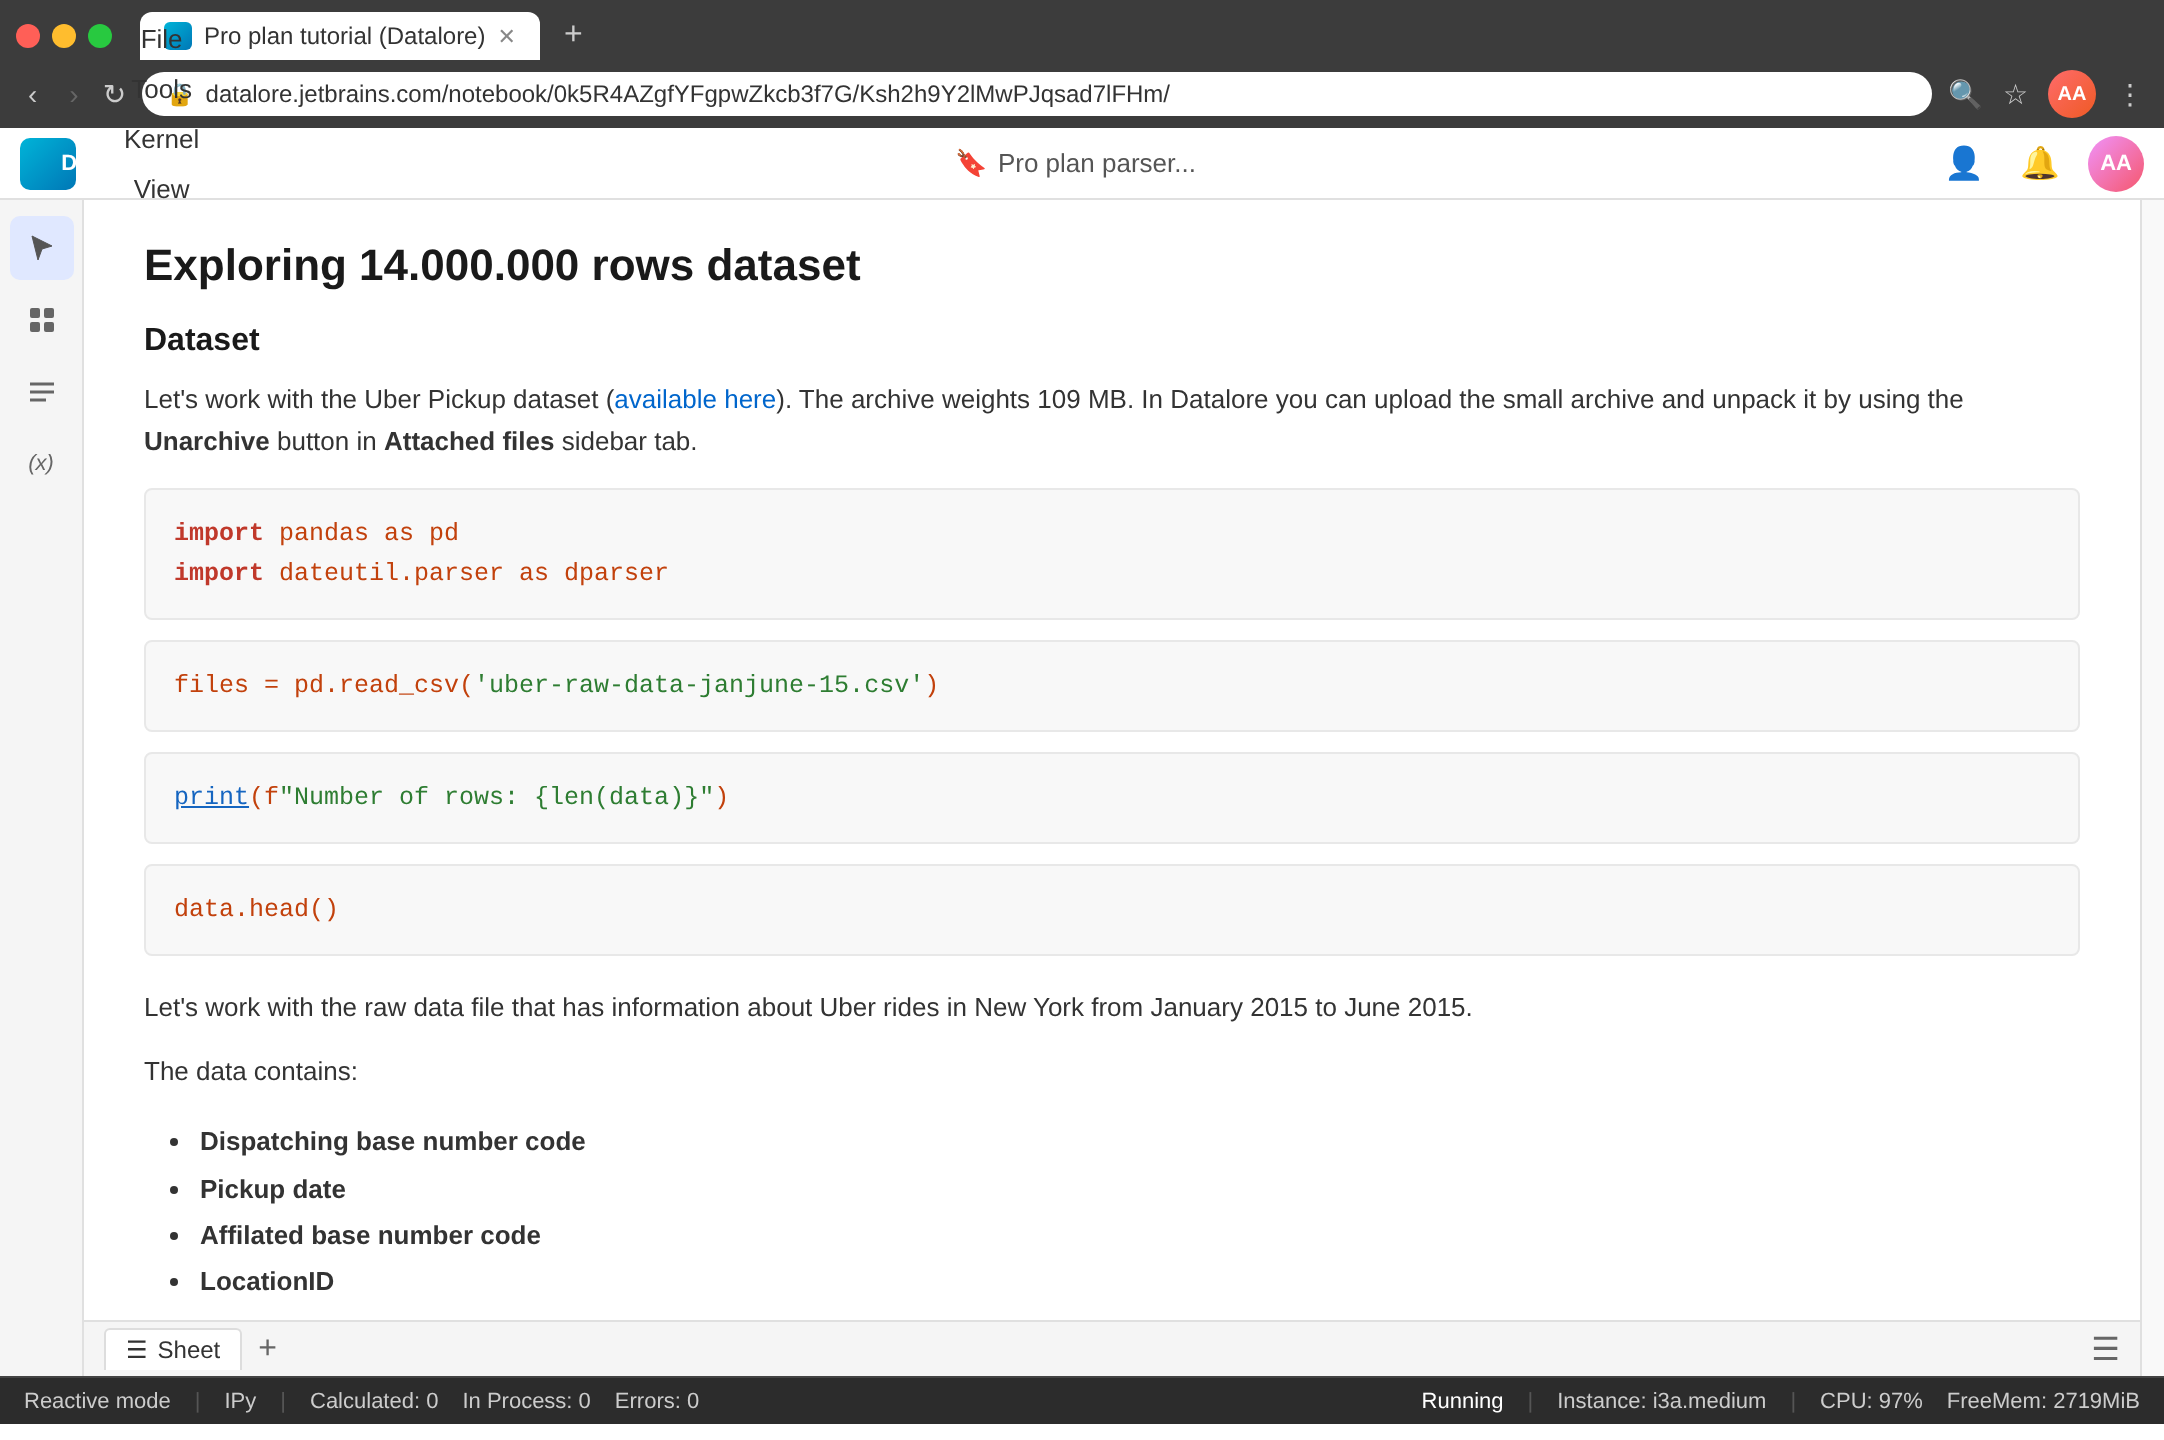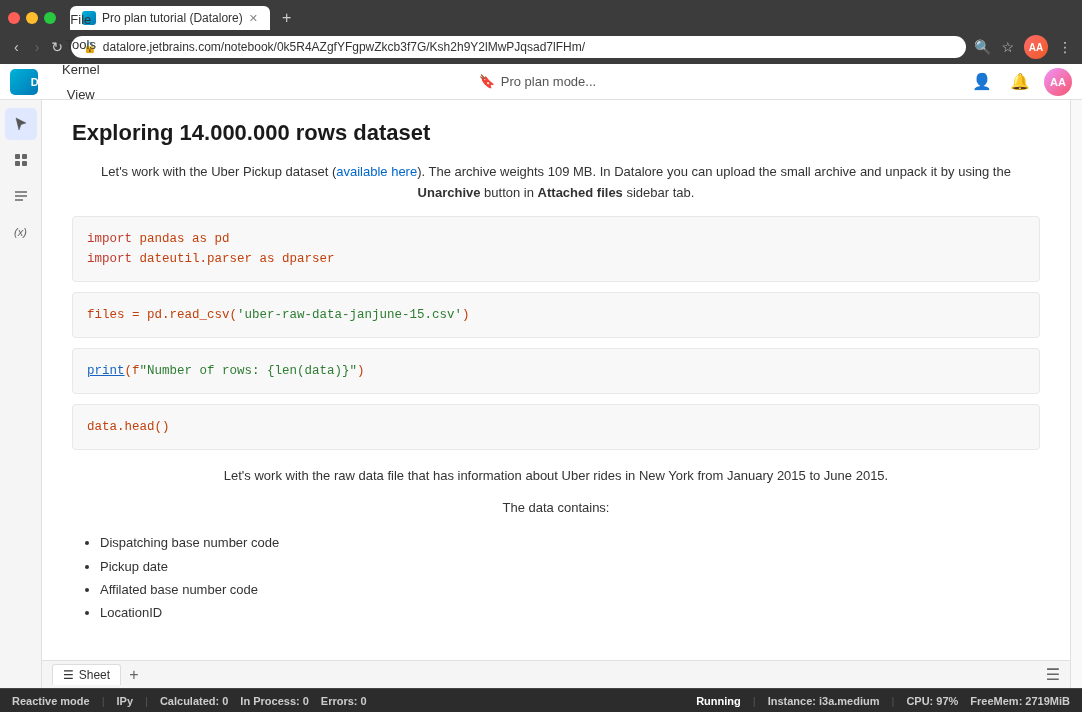--- a/index.html
+++ b/index.html
@@ -51,38 +51,38 @@
 
     
     .content-area { flex: 1; overflow-y: auto; padding: 20px 30px; background: #fff; }
 
     
     .right-panel { width: 12px; background: #f9f9f9; border-left: 1px solid #e0e0e0; }
 
     
     .notebook-title-h1 { font-size: 22px; font-weight: 700; color: #1a1a1a; margin-bottom: 16px; }
     .notebook-section-title { font-size: 16px; font-weight: 700; color: #1a1a1a; margin-bottom: 10px; }
-    .text-cell { color: #333; font-size: 13px; line-height: 1.6; margin-bottom: 12px; text-align: center; }
+    .text-cell { color: #333; font-size: 13px; line-height: 1.6; margin-bottom: 12px; }
     .text-cell a { color: #0066cc; text-decoration: none; }
 
     .code-cell { background: #f8f8f8; border: 1px solid #e8e8e8; border-radius: 4px; padding: 12px 14px; margin-bottom: 10px; font-family: 'Courier New', Courier, monospace; font-size: 12.5px; line-height: 1.6; }
-    .code-cell .kw { color: #c0392b; font-weight: normal; }
+    .code-cell .kw { color: #c0392b; font-weight: bold; }
     .code-cell .str { color: #2e7d32; }
     .code-cell .fn { color: #1565c0; text-decoration: underline; }
     .code-cell .normal { color: #c2410c; }
 
     .cell-separator { height: 6px; }
 
     
     .bullet-list { padding-left: 28px; margin-bottom: 12px; }
-    .bullet-list li { color: #333; font-size: 13px; line-height: 1.8; }
+    .bullet-list li { color: #333; font-size: 13px; line-height: 1.8; font-weight: bold; }
 
     
     .status-bar { display: flex; align-items: center; padding: 0 12px; height: 24px; background: #2c2c2c; color: #ccc; font-size: 11px; gap: 12px; border-top: 1px solid #444; }
-    .status-item { display: flex; align-items: center; gap: 4px; font-weight: bold; }
+    .status-item { display: flex; align-items: center; gap: 4px; }
     .status-divider { color: #555; }
     .status-spacer { flex: 1; }
     .status-running { color: #fff; }
 
     
     .bottom-tabs { display: flex; align-items: center; padding: 0 10px; background: #f5f5f5; border-top: 1px solid #e0e0e0; height: 28px; gap: 4px; }
     .bottom-tab { display: flex; align-items: center; gap: 5px; padding: 3px 10px; font-size: 12px; color: #333; background: #fff; border: 1px solid #ddd; border-bottom: none; border-radius: 3px 3px 0 0; cursor: pointer; }
     .bottom-tab-add { background: transparent; border: none; cursor: pointer; color: #666; font-size: 16px; padding: 0 4px; }
     .bottom-tab-settings { margin-left: auto; background: transparent; border: none; cursor: pointer; color: #666; font-size: 16px; }
 
@@ -135,21 +135,21 @@
       <button class="menu-item">File</button>
       <button class="menu-item">Tools</button>
       <button class="menu-item">Kernel</button>
       <button class="menu-item">View</button>
       <button class="menu-item">Run</button>
       <button class="menu-item">Help</button>
     </div>
     <div class="toolbar-spacer"></div>
     <div class="notebook-title">
       <span>🔖</span>
-      <span>Pro plan mode...</span>
+      <span>Pro plan parser...</span>
     </div>
     <div class="toolbar-spacer"></div>
     <div class="toolbar-actions">
       <button class="toolbar-icon-btn">👤</button>
       <button class="toolbar-icon-btn">🔔</button>
       <div style="width:28px;height:28px;border-radius:50%;background:linear-gradient(135deg,#f093fb,#f5576c);display:flex;align-items:center;justify-content:center;color:white;font-size:11px;font-weight:bold;cursor:pointer;">AA</div>
     </div>
   </div>
 
   <div class="main-layout">
@@ -179,20 +179,21 @@
         <span>(x)</span>
       </div>
     </div>
 
     <div style="flex:1;display:flex;flex-direction:column;overflow:hidden;">
 
       <div class="content-area">
 
         <h1 class="notebook-title-h1">Exploring 14.000.000 rows dataset</h1>
 
+        <h2 class="notebook-section-title">Dataset</h2>
 
         <p class="text-cell">
           <span>Let's work with the Uber Pickup dataset (</span><a href="#">available here</a><span>). The archive weights 109 MB. In Datalore you can upload the small archive and unpack it by using the </span><strong>Unarchive</strong><span> button in </span><strong>Attached files</strong><span> sidebar tab.</span>
         </p>
 
         <div class="code-cell">
           <span class="kw">import</span><span class="normal"> pandas as pd</span><br>
           <span class="kw">import</span><span class="normal"> dateutil.parser as dparser</span>
         </div>
 

